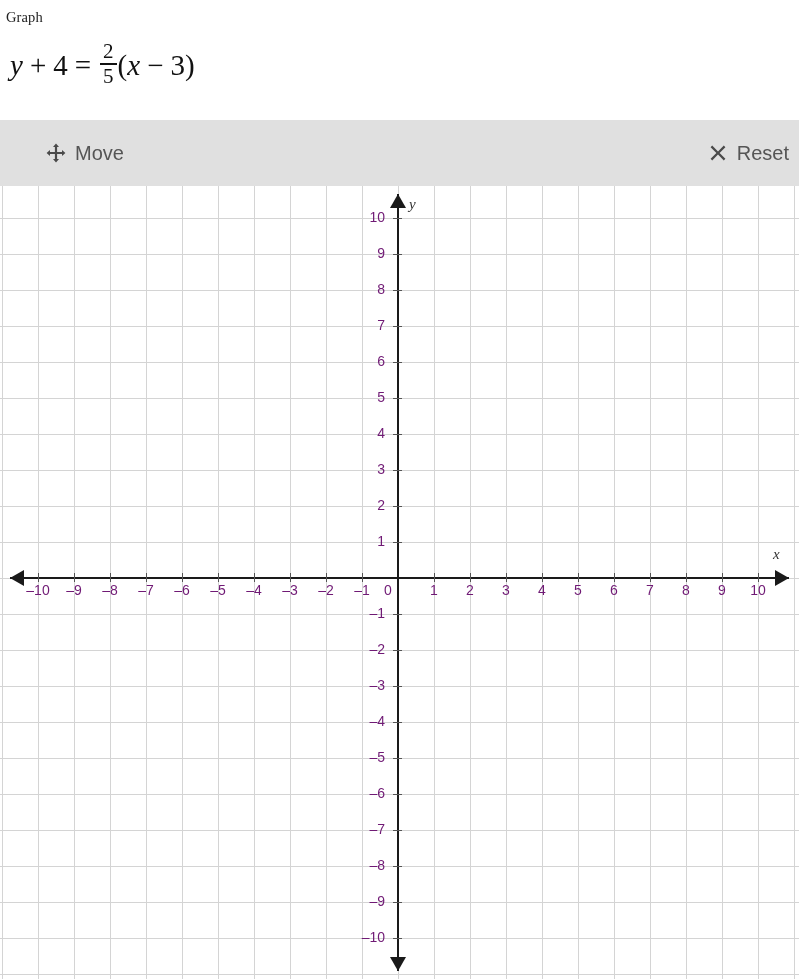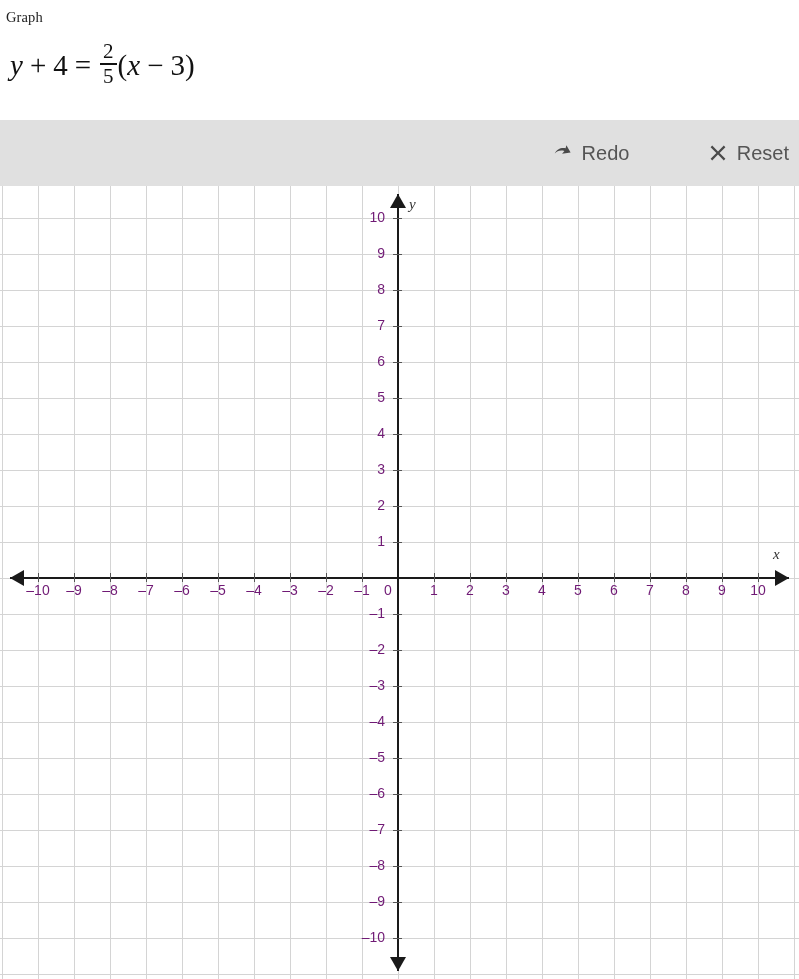--- a/index.html
+++ b/index.html
@@ -233,34 +233,34 @@
     <span>(</span>
     <span class="ital">x</span>
     <span class="op">−</span>
     <span>3</span>
     <span>)</span>
   </div>
 </div>
 
 <div id="toolbar">
 
+  <div class="tool-btn" id="btn-move">
+    <span class="tb-icon">
+      <svg width="20" height="20" viewBox="0 0 20 20" aria-hidden="true">
+        <path fill="#4a4a4a" d="M10 0.6 L13 4 H11.1 V8.9 H16 V7 L19.4 10 L16 13 V11.1 H11.1 V16 H13 L10 19.4 L7 16 H8.9 V11.1 H4 V13 L0.6 10 L4 7 V8.9 H8.9 V4 H7 Z"></path>
+      </svg>
+    </span>
+    <span class="tb-label">Move</span>
+  </div>
 
   <div class="tool-btn" id="btn-line">
     <span class="tb-label">Line</span>
   </div>
 
 
-  <div class="tool-btn" id="btn-redo">
-    <span class="tb-icon">
-      <svg width="20" height="20" viewBox="0 0 20 20" aria-hidden="true">
-        <path fill="#4a4a4a" d="M12.6 5.2 C8.2 4.2 3.5 6.2 1.8 10.6 C3.9 7.9 7.8 6.9 11.4 8.1 L9.1 10.8 L17.6 9.6 L13.4 2.2 Z"></path>
-      </svg>
-    </span>
-    <span class="tb-label">Redo</span>
-  </div>
 
   <div class="tool-btn" id="btn-reset">
     <span class="tb-icon">
       <svg width="18" height="18" viewBox="0 0 18 18" aria-hidden="true">
         <path fill="#4a4a4a" d="M3.2 1.6 L9 7.4 L14.8 1.6 L16.4 3.2 L10.6 9 L16.4 14.8 L14.8 16.4 L9 10.6 L3.2 16.4 L1.6 14.8 L7.4 9 L1.6 3.2 Z"></path>
       </svg>
     </span>
     <span class="tb-label">Reset</span>
   </div>
 </div>

